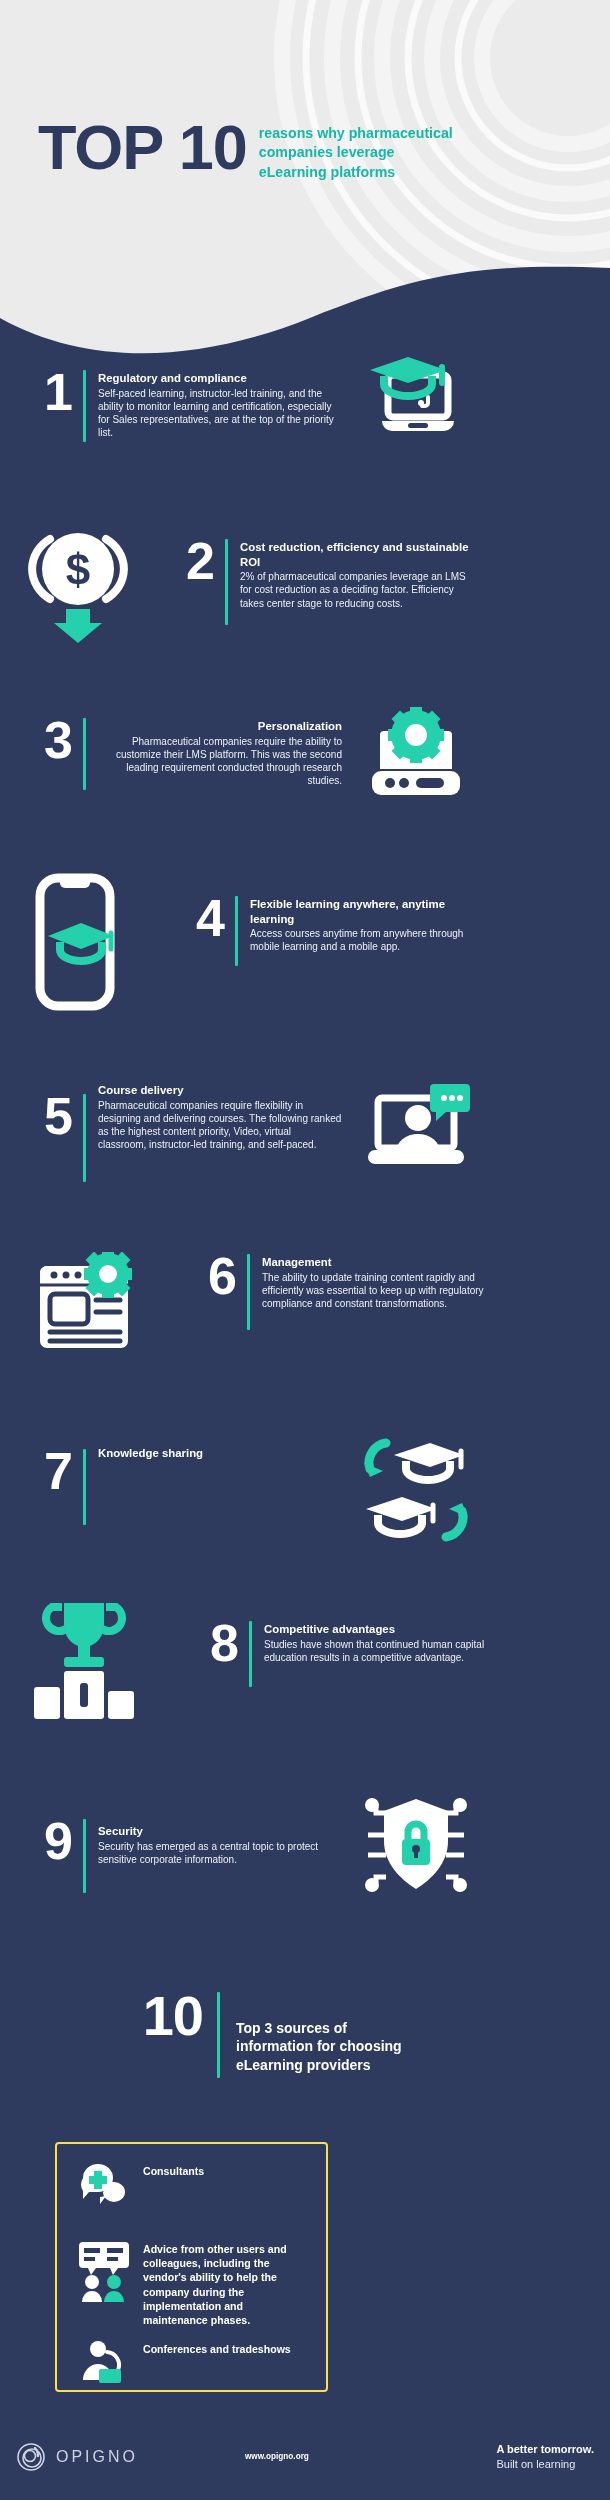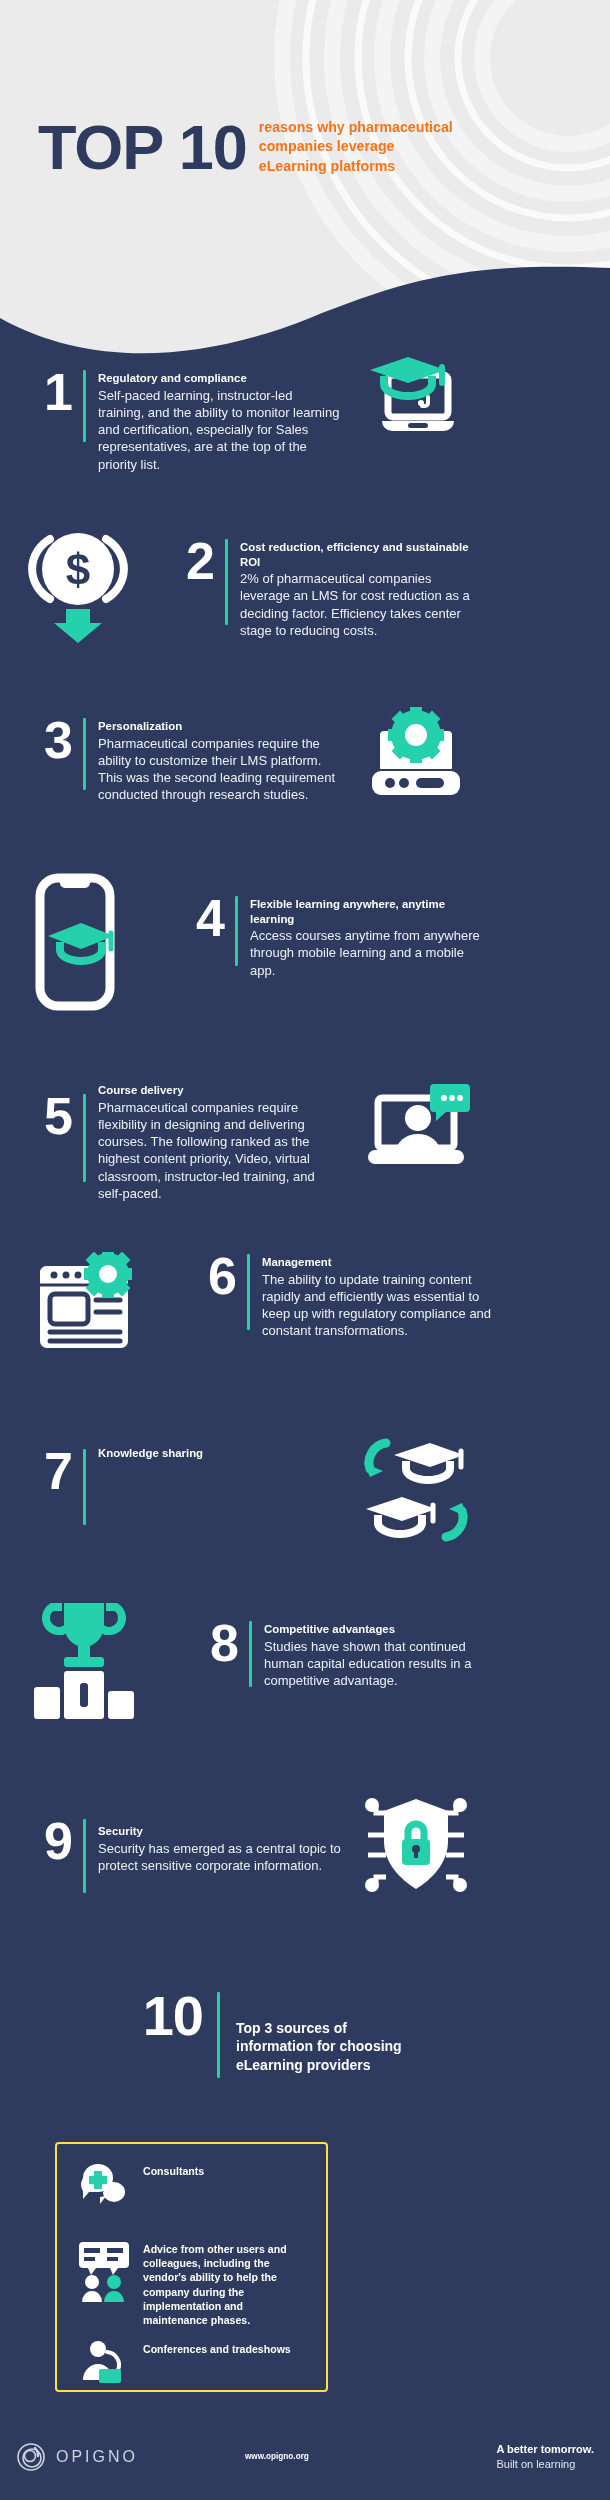--- a/index.html
+++ b/index.html
@@ -23,22 +23,22 @@
   .header-title-row {
     position: absolute; left: 38px; top: 118px;
     display: flex; align-items: flex-start;
   }
   .top10 {
     font-size: 63px; font-weight: bold; color: #2e3b5e;
     letter-spacing: -1px; line-height: 0.95;
     font-family: "Liberation Sans", sans-serif;
   }
   .header-sub {
-    margin-left: 12px; 
-    font-size: 14.2px; font-weight: bold; color: #f97316;
+    margin-left: 12px; margin-top: 6px;
+    font-size: 14.2px; font-weight: bold; color: #14b8a6;
     line-height: 1.37; max-width: 205px;
   }
 
   
   .item {
     position: absolute; left: 0; width: 610px;
     display: flex; align-items: flex-start;
   }
   .item.left-icon { flex-direction: row; }
   .num-block { display: flex; align-items: flex-start; flex: 0 0 auto; }
@@ -52,21 +52,21 @@
     width: 3px; background: #25d0ac; align-self: stretch;
     margin-left: 11px; margin-right: 12px; border-radius: 1px;
     min-height: 56px;
   }
   .txt { padding-top: 1px; }
   .t-title {
     font-size: 11.4px; font-weight: bold; color: #ffffff;
     line-height: 1.28; margin-bottom: 1px;
   }
   .t-body {
-    font-size: 13px; color: #eef0f5; line-height: 1.33;
+    font-size: 10px; color: #eef0f5; line-height: 1.33;
     font-weight: normal;
   }
   .icon-slot { flex: 0 0 auto; display: flex; align-items: flex-start; }
 
   
   .sources-box {
     position: absolute; left: 55px; top: 2142px;
     width: 273px; height: 250px;
     border: 2px solid #fde047; border-radius: 4px;
   }
@@ -164,21 +164,21 @@
     <div class="t-title">Cost reduction, efficiency and sustainable ROI</div>
     <div class="t-body">2% of pharmaceutical companies leverage an LMS for cost reduction as a deciding factor. Efficiency takes center stage to reducing costs.</div>
   </div>
 </div>
 
 <div class="item" style="top:718px;">
   <div class="num-block" style="margin-left:28px;">
     <div class="num">3</div>
     <div class="accent-bar" style="min-height:72px;"></div>
   </div>
-  <div class="txt" style="width:244px;">
+  <div class="txt" style="width:244px;text-align:right;">
     <div class="t-title">Personalization</div>
     <div class="t-body">Pharmaceutical companies require the ability to customize their LMS platform. This was the second leading requirement conducted through research studies.</div>
   </div>
   <div class="icon-slot" style="margin-left:22px;margin-top:-11px;">
     <svg width="104" height="92" viewBox="0 0 104 92">
       <path d="M20 24 h64 a4 4 0 0 1 4 4 v34 h-72 v-34 a4 4 0 0 1 4 -4 z" fill="#ffffff"></path>
       <rect x="8" y="64" width="88" height="24" rx="9" fill="#ffffff"></rect>
       <circle cx="26" cy="76" r="5" fill="#2e3b5e"></circle>
       <circle cx="40" cy="76" r="5" fill="#2e3b5e"></circle>
       <rect x="52" y="71" width="28" height="10" rx="5" fill="#2e3b5e"></rect>

